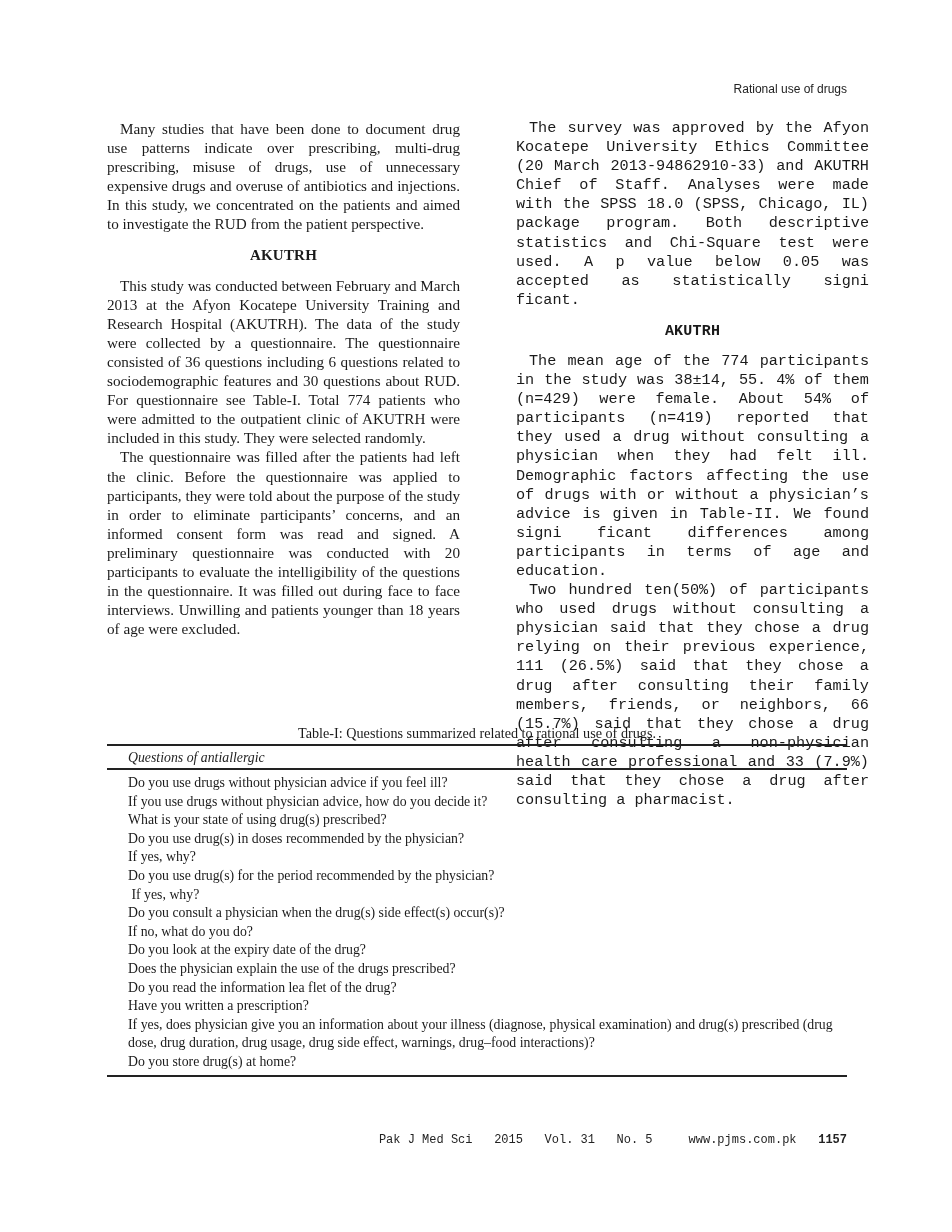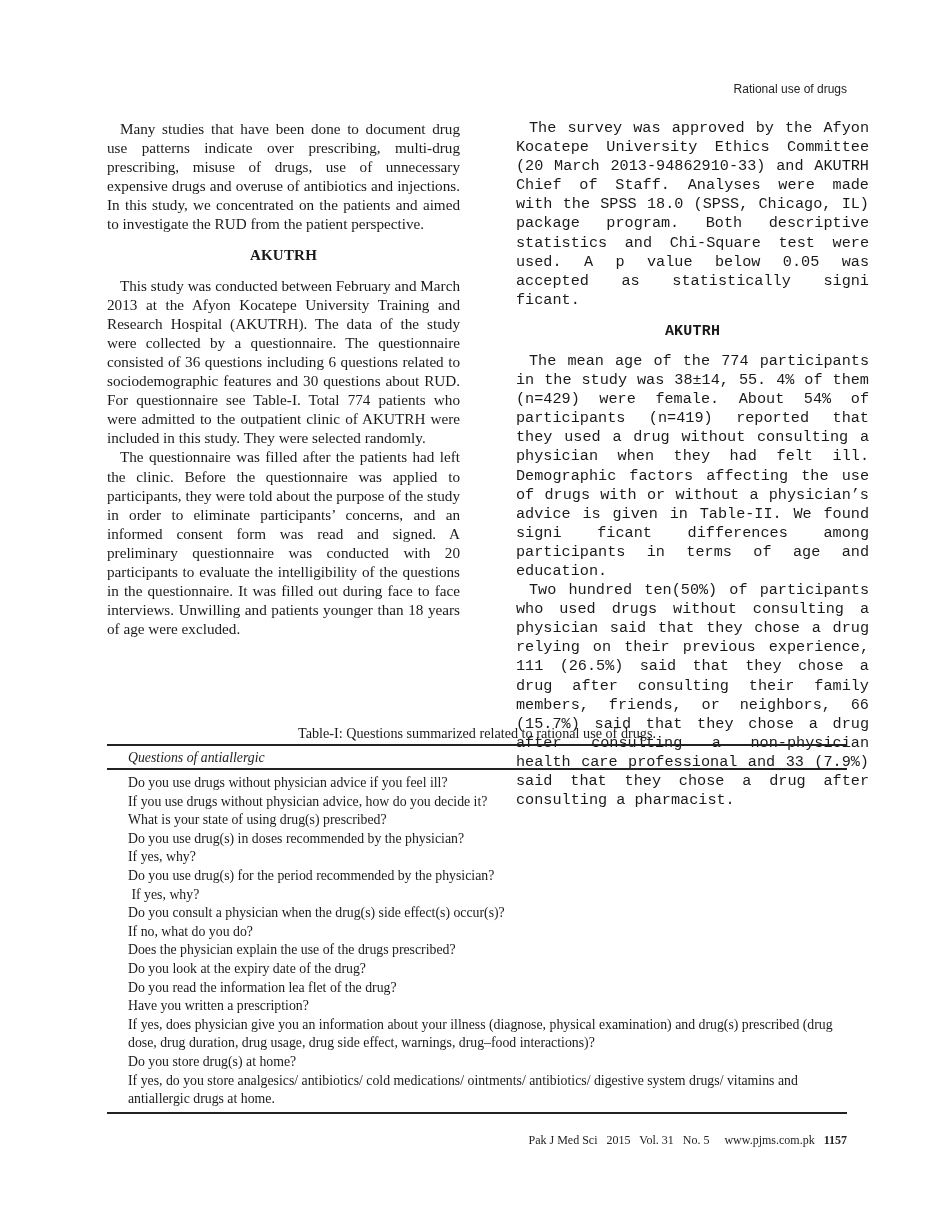--- a/index.html
+++ b/index.html
@@ -30,21 +30,21 @@
       font-family: "Liberation Serif", serif; font-style: italic; font-size: 13.8px;
       padding: 3px 0 2px 21px; line-height: 17px; color: #222;
     }
     .table-body { padding: 4px 0 3px 0; }
     .q-row {
       font-family: "Liberation Serif", serif; font-size: 13.8px; line-height: 18.6px;
       padding-left: 21px; padding-right: 4px; color: #1a1a1a;
     }
     .footer {
       position: absolute; top: 1133px; right: 105px;
-      font-family: Liberation Serif, serif; font-size: 12px; color: #222; white-space: pre;
+      font-family: Liberation Mono, monospace; font-size: 12px; color: #222; white-space: pre;
     }
     .footer .page-num { font-weight: bold; }
   </style>
 </head>
 <body>
 
 <div class="running-head">Rational use of drugs</div>
 
 <div class="col left">
   <p>Many studies that have been done to document drug use patterns indicate over prescribing, multi-drug prescribing, misuse of drugs, use of unnecessary expensive drugs and overuse of antibiotics and injections. In this study, we concentrated on the patients and aimed to investigate the RUD from the patient perspective.</p>
@@ -68,24 +68,23 @@
   <div class="table-body">
     <div class="q-row">Do you use drugs without physician advice if you feel ill?</div>
     <div class="q-row">If you use drugs without physician advice, how do you decide it?</div>
     <div class="q-row">What is your state of using drug(s) prescribed?</div>
     <div class="q-row">Do you use drug(s) in doses recommended by the physician?</div>
     <div class="q-row">If yes, why?</div>
     <div class="q-row">Do you use drug(s) for the period recommended by the physician?</div>
     <div class="q-row" style="white-space: pre;"> If yes, why?</div>
     <div class="q-row">Do you consult a physician when the drug(s) side effect(s) occur(s)?</div>
     <div class="q-row">If no, what do you do?</div>
+    <div class="q-row">Do you look at the expiry date of the drug?</div>
     <div class="q-row">Does the physician explain the use of the drugs prescribed?</div>
-    <div class="q-row">Do you look at the expiry date of the drug?</div>
     <div class="q-row">Do you read the information lea flet of the drug?</div>
     <div class="q-row">Have you written a prescription?</div>
     <div class="q-row">If yes, does physician give you an information about your illness (diagnose, physical examination) and drug(s) prescribed (drug dose, drug duration, drug usage, drug side effect, warnings, drug–food interactions)?</div>
     <div class="q-row">Do you store drug(s) at home?</div>
-    <div class="q-row">If yes, do you store analgesics/ antibiotics/ cold medications/ ointments/  antibiotics/ digestive system drugs/ vitamins and antiallergic drugs  at home.</div>
   </div>
   <div class="rule-thick"></div>
 </div>
 
 <div class="footer"><span>Pak J Med Sci   2015   Vol. 31   No. 5     www.pjms.com.pk   </span><span class="page-num">1157</span></div>
 
 </body></html>

